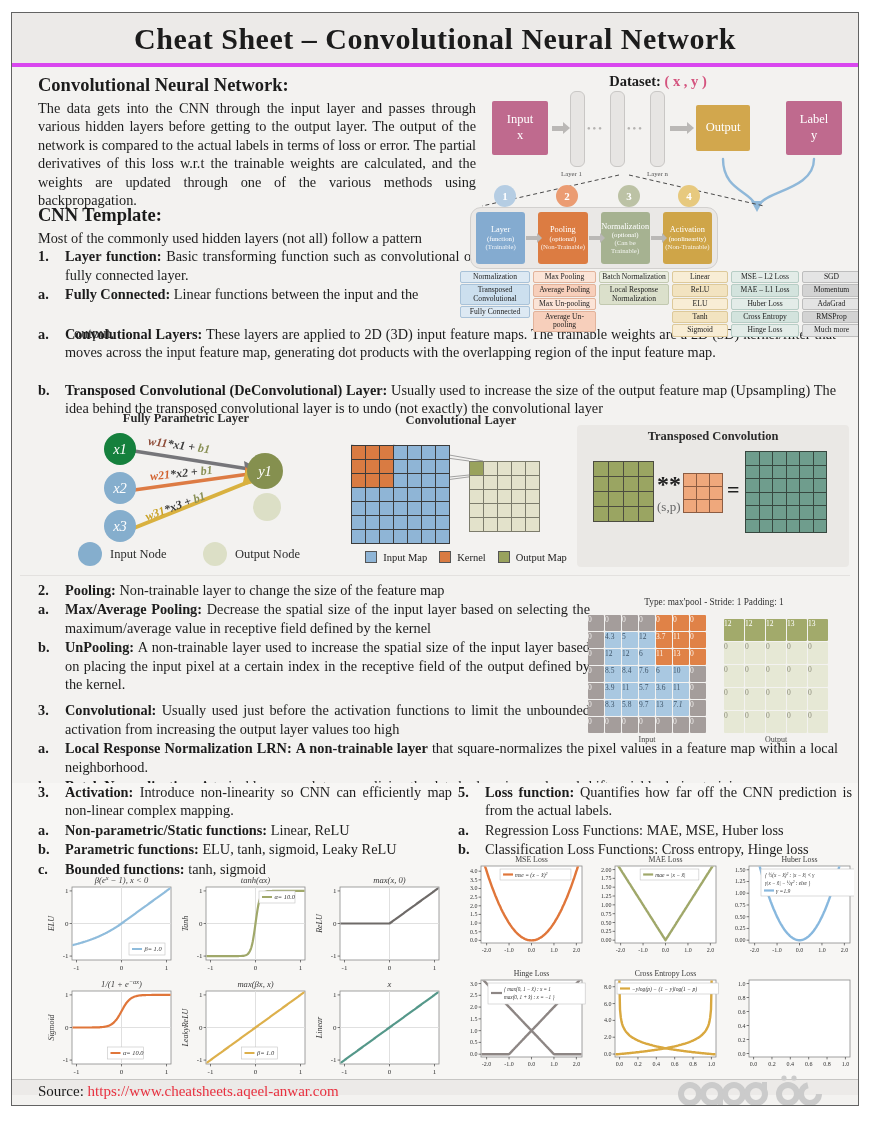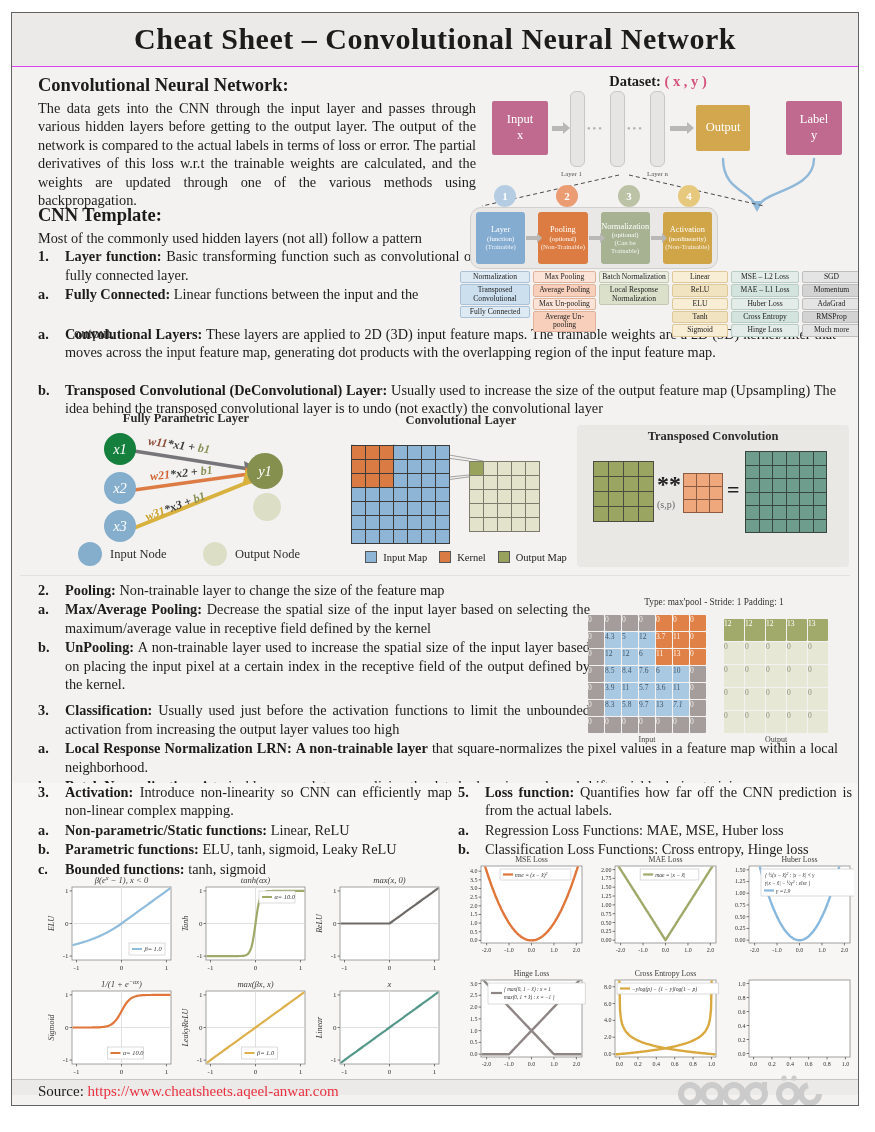--- a/index.html
+++ b/index.html
@@ -4,21 +4,21 @@
 <style>
   html,body{margin:0;padding:0;}
   body{width:875px;height:1132px;background:#ffffff;position:relative;
        font-family:"Liberation Serif","DejaVu Serif",serif;color:#1c1c1c;}
   .sheet{position:absolute;left:11px;top:12px;width:846px;height:1092px;
          background:#f3f2f0;border:1.6px solid #636363;overflow:hidden;}
   .sheet *{box-sizing:border-box;}
   .abs{position:absolute;}
   
   .title-bar{left:0;top:0;width:100%;height:54px;background:#eceae8;
-             border-bottom:1px solid #d946ef;text-align:center;
+             border-bottom:4px solid #d946ef;text-align:center;
              font-size:30px;font-weight:bold;line-height:52px;letter-spacing:.5px;}
   
   .h2{font-size:18.5px;font-weight:bold;margin:0 0 3px 0;}
   .body-just{font-size:14.3px;line-height:18.4px;text-align:justify;}
   .item{display:flex;margin-bottom:1px;font-size:14.3px;line-height:18.4px;}
   .item .num{flex:0 0 27px;font-weight:bold;}
   .item .txt{flex:1;text-align:justify;}
   .b{font-weight:bold;}
   .ghost{position:absolute;left:36px;top:0;font-size:14.3px;}
   
@@ -57,21 +57,21 @@
         font-size:14.5px;display:flex;align-items:center;justify-content:center;}
   .elabel{position:absolute;font-size:12px;font-style:italic;font-weight:bold;white-space:nowrap;}
   .elabel .m{color:#3a3a3a;}
   .elabel .bb{color:#8a9157;}
   .leg-row{position:absolute;font-size:12.5px;color:#2c2c2c;}
   .grid{position:absolute;display:grid;}
   .grid span{display:block;}
   .sw{display:inline-block;width:12px;height:12px;border:1px solid #555;vertical-align:-2px;margin-right:6px;}
   .trans-panel{left:565px;top:412px;width:272px;height:142px;background:#eae8e5;border-radius:4px;}
   .opstar{position:absolute;font-size:24px;font-weight:bold;color:#222;}
-  .opsub{position:absolute;font-size:10px;color:#666;}
+  .opsub{position:absolute;font-size:13px;color:#666;}
   .opeq{position:absolute;font-size:22px;font-weight:bold;color:#222;}
   
   .mp-cap{position:absolute;width:100%;text-align:center;font-size:9.3px;color:#333;}
   .mp-lab{position:absolute;font-size:8px;color:#444;text-align:center;}
   .c-g{background:#a49d9b;color:#f2f1ef;}
   .c-b{background:#a9c8e1;color:#40566a;}
   .c-o{background:#e08247;color:#fdf3ea;}
   .c-d{background:#a2aa6b;color:#fff;}
   .c-l{background:#e6e8d5;color:#8b8b79;}
   .mp-cell{font-size:7.5px;display:flex;align-items:center;justify-content:center;border-radius:1px;}
@@ -433,21 +433,21 @@
     <div class="item" style="max-width:552px;">
       <span class="num">a.</span>
       <span class="txt"><span class="b">Max/Average Pooling:</span> <span>Decrease the spatial size of the input layer based on selecting the maximum/average value in receptive field defined by the kernel</span></span>
     </div>
     <div class="item" style="max-width:552px;">
       <span class="num">b.</span>
       <span class="txt"><span class="b">UnPooling:</span> <span>A non-trainable layer used to increase the spatial size of the input layer based on placing the input pixel at a certain index in the receptive field of the output defined by the kernel.</span></span>
     </div>
     <div class="item" style="max-width:552px;margin-top:8px;">
       <span class="num">3.</span>
-      <span class="txt"><span class="b">Classification:</span> <span>Usually used just before the activation functions to limit the unbounded activation from increasing the output layer values too high</span></span>
+      <span class="txt"><span class="b">Convolutional:</span> <span>Usually used just before the activation functions to limit the unbounded activation from increasing the output layer values too high</span></span>
     </div>
     <div class="item">
       <span class="num">a.</span>
       <span class="txt"><span class="b">Local Response Normalization LRN:</span> <span class="b">A non-trainable layer</span><span> that square-normalizes the pixel values in a feature map within a local neighborhood.</span></span>
     </div>
     <div class="item">
       <span class="num">b.</span>
       <span class="txt"><span class="b">Batch Normalization:</span> <span>A trainable approach to normalizing the data by learning scale and shift variable during training.</span></span>
     </div>
   </div>

